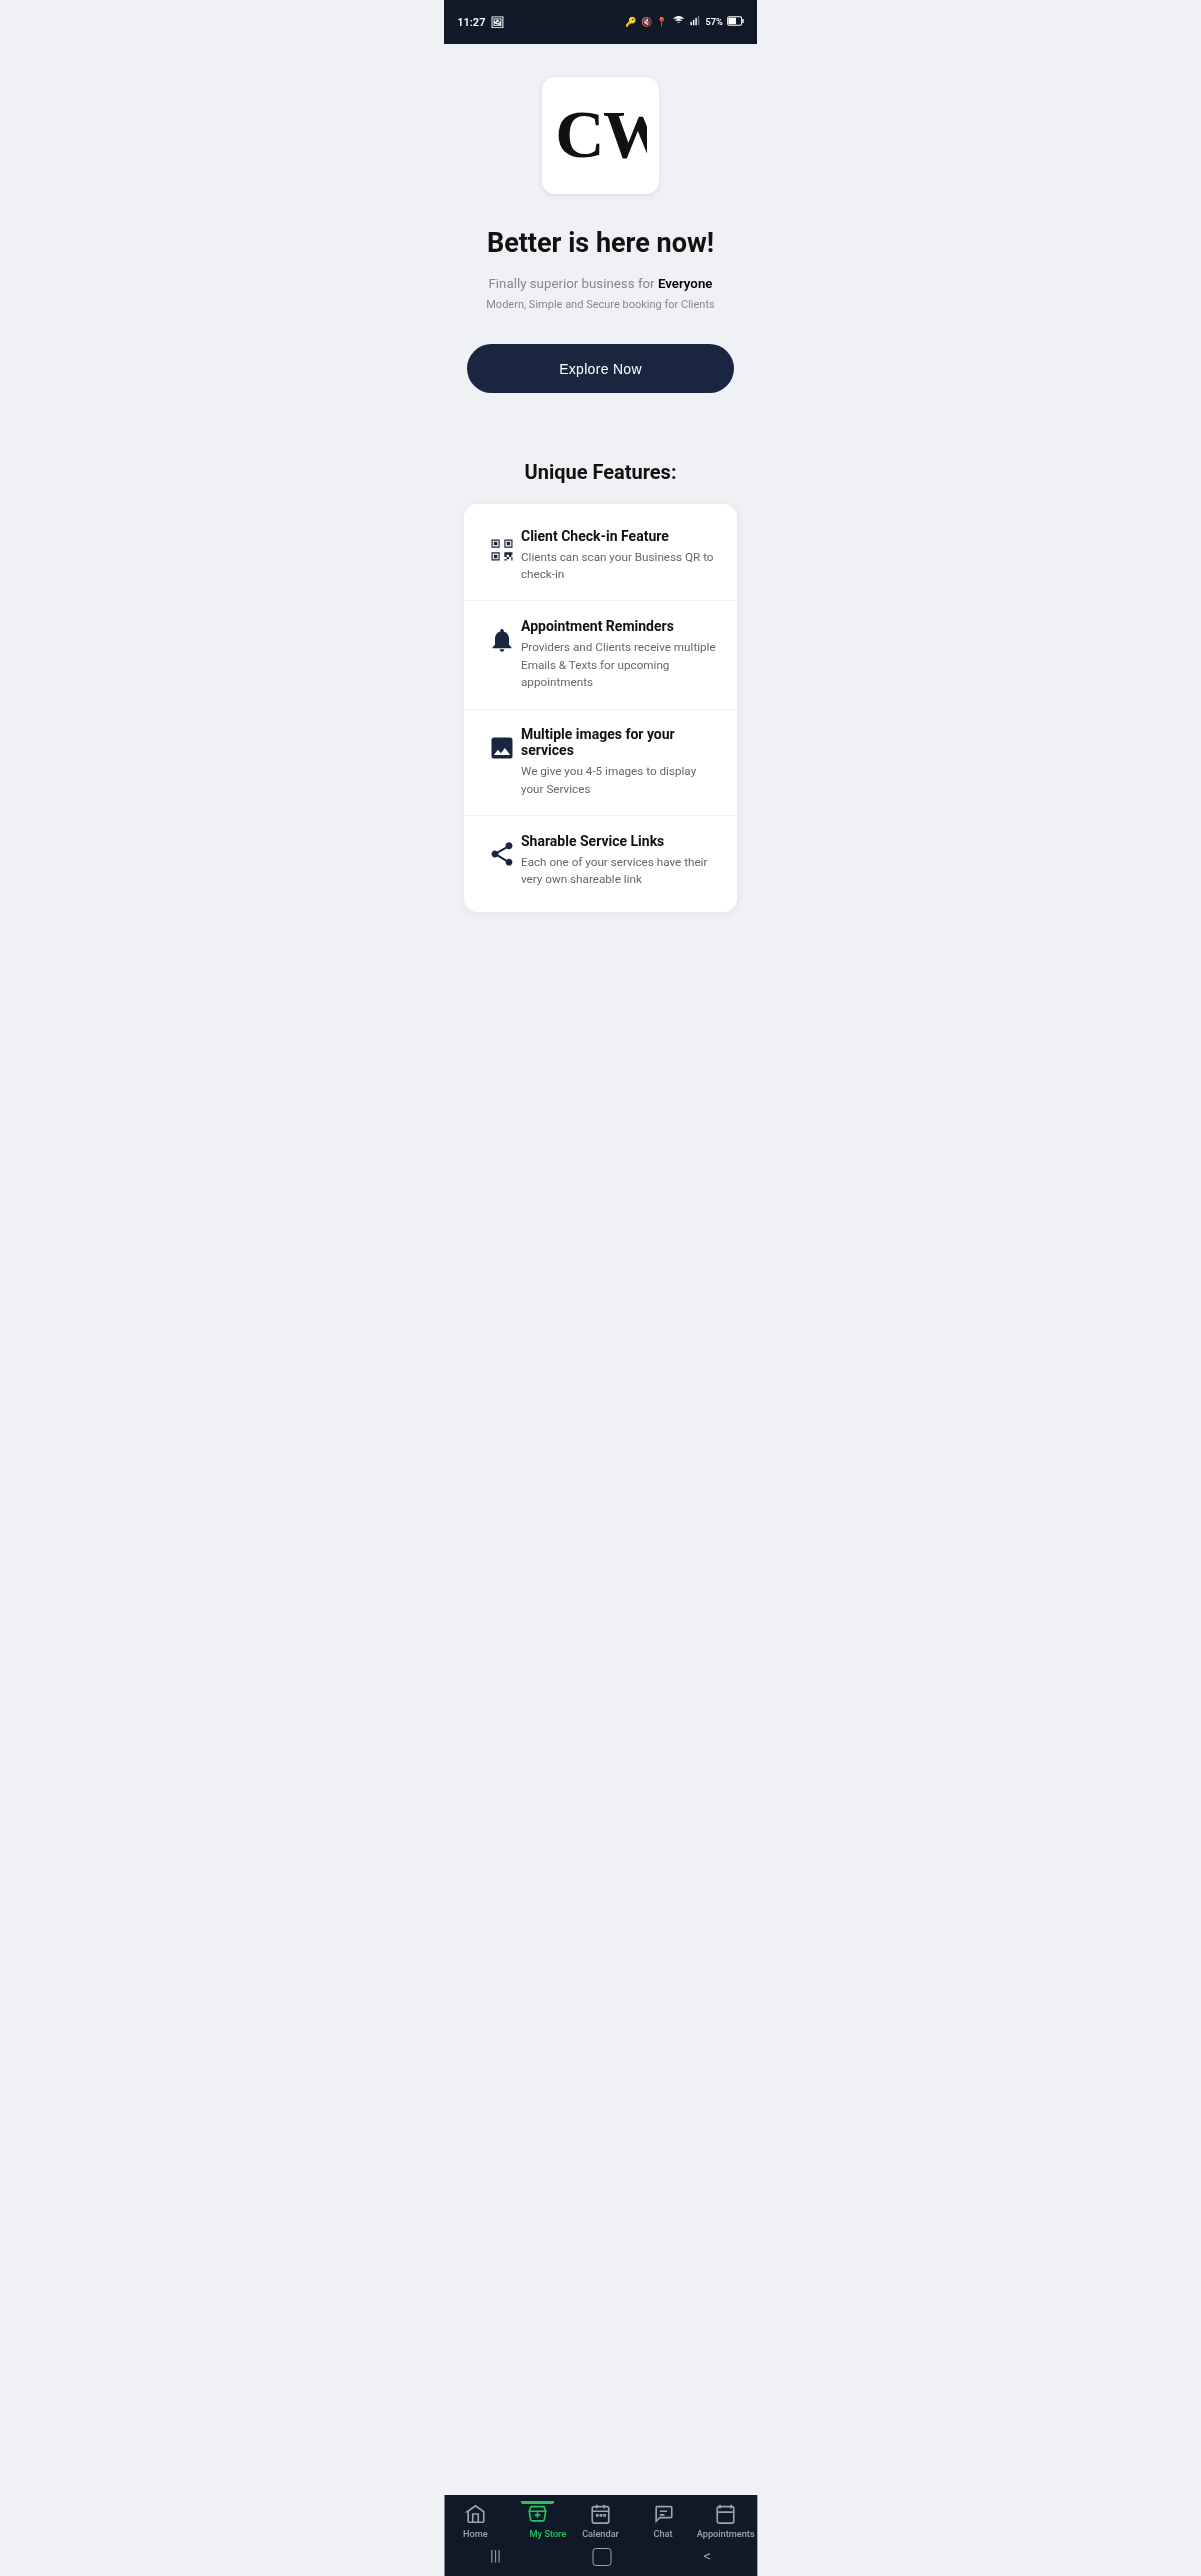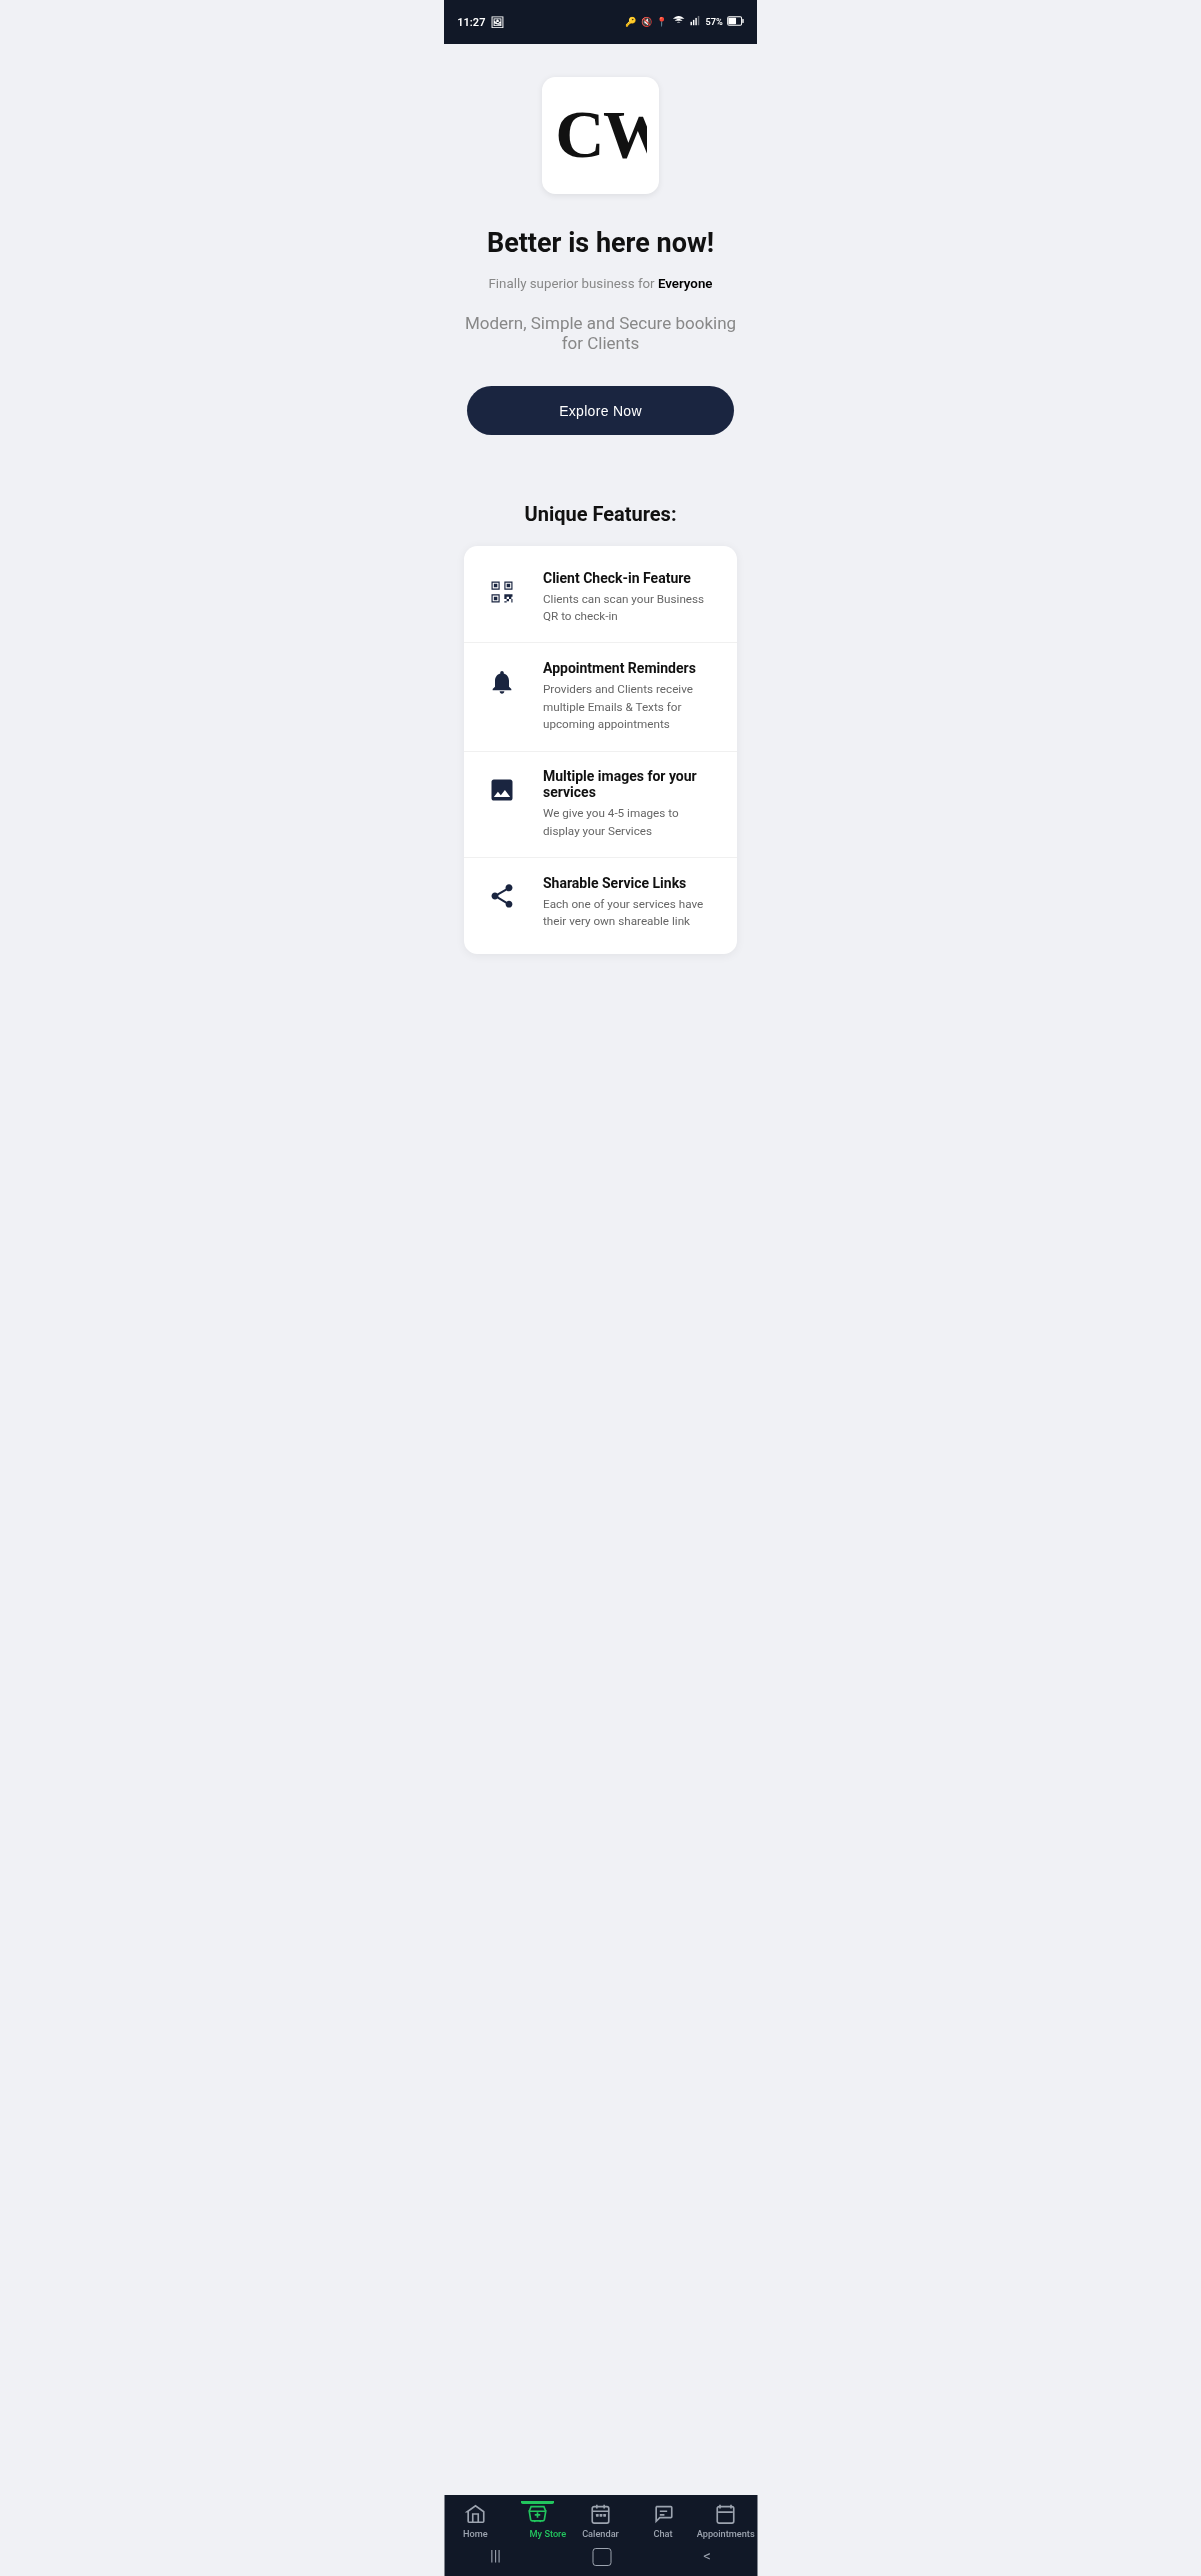--- a/index.html
+++ b/index.html
@@ -98,24 +98,24 @@
       text-align: center;
       line-height: 1.6;
     }
 
     .hero-subtitle .highlight {
       color: #000000;
       font-weight: 600;
     }
 
     .hero-subtitle-line2 {
-      font-size: 17px;
+      font-size: 11px;
       color: #888;
       text-align: center;
-      margin-top: 19px;
+      margin-top: 4px;
     }
 
     
     .explore-btn {
       background: #1a2540;
       color: white;
       border: none;
       border-radius: 42px;
       padding: 16.7px 50px;
       font-size: 14px;
@@ -144,21 +144,21 @@
       margin: 0 6.7px;
       padding: 6.7px 0;
       box-shadow: 0 1.7px 10px rgba(0,0,0,0.06);
     }
 
     .feature-item {
       display: flex;
       align-items: flex-start;
       padding: 16.7px 20px;
       border-bottom: 0.8px solid #f0f0f0;
-      gap: 22px;
+      gap: 0;
     }
 
     .feature-item:last-child {
       border-bottom: none;
     }
 
     .feature-icon {
       width: 37px;
       height: 37px;
       flex-shrink: 0;

